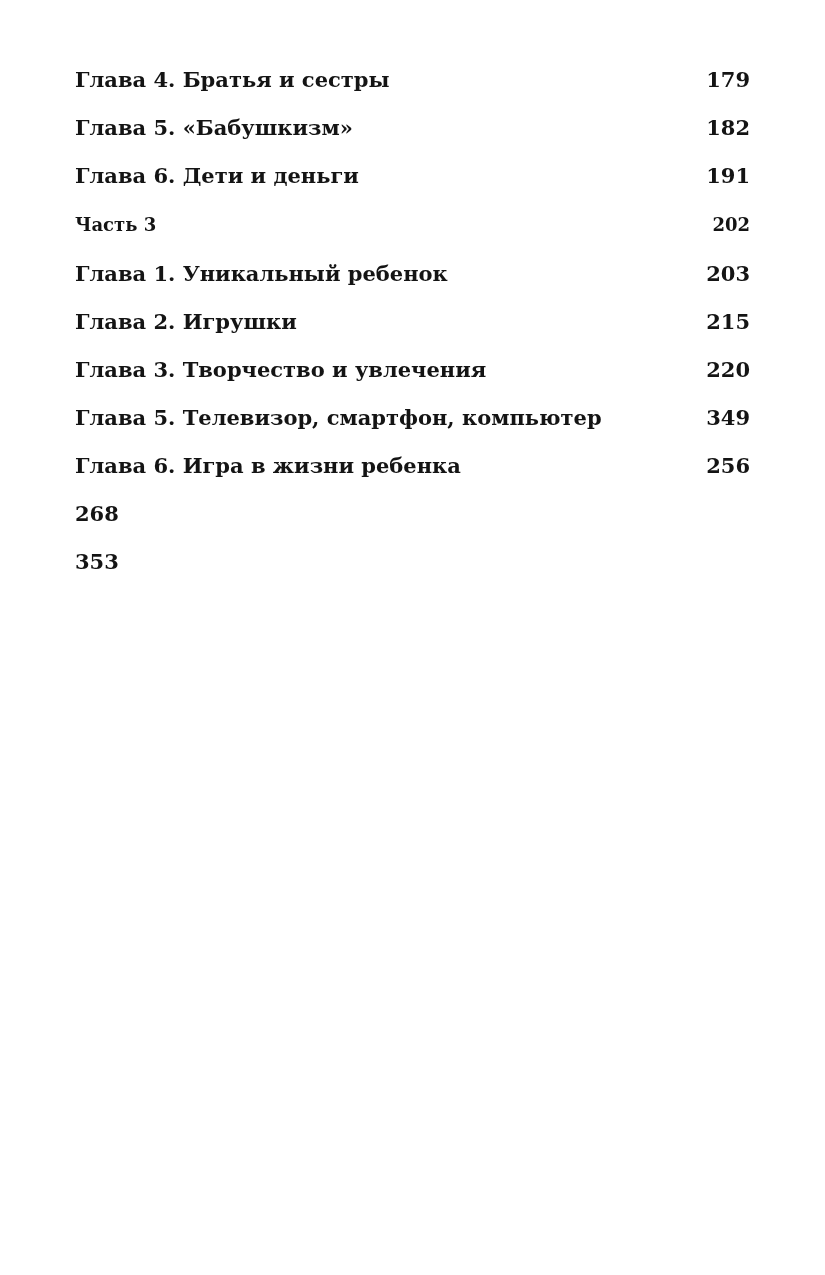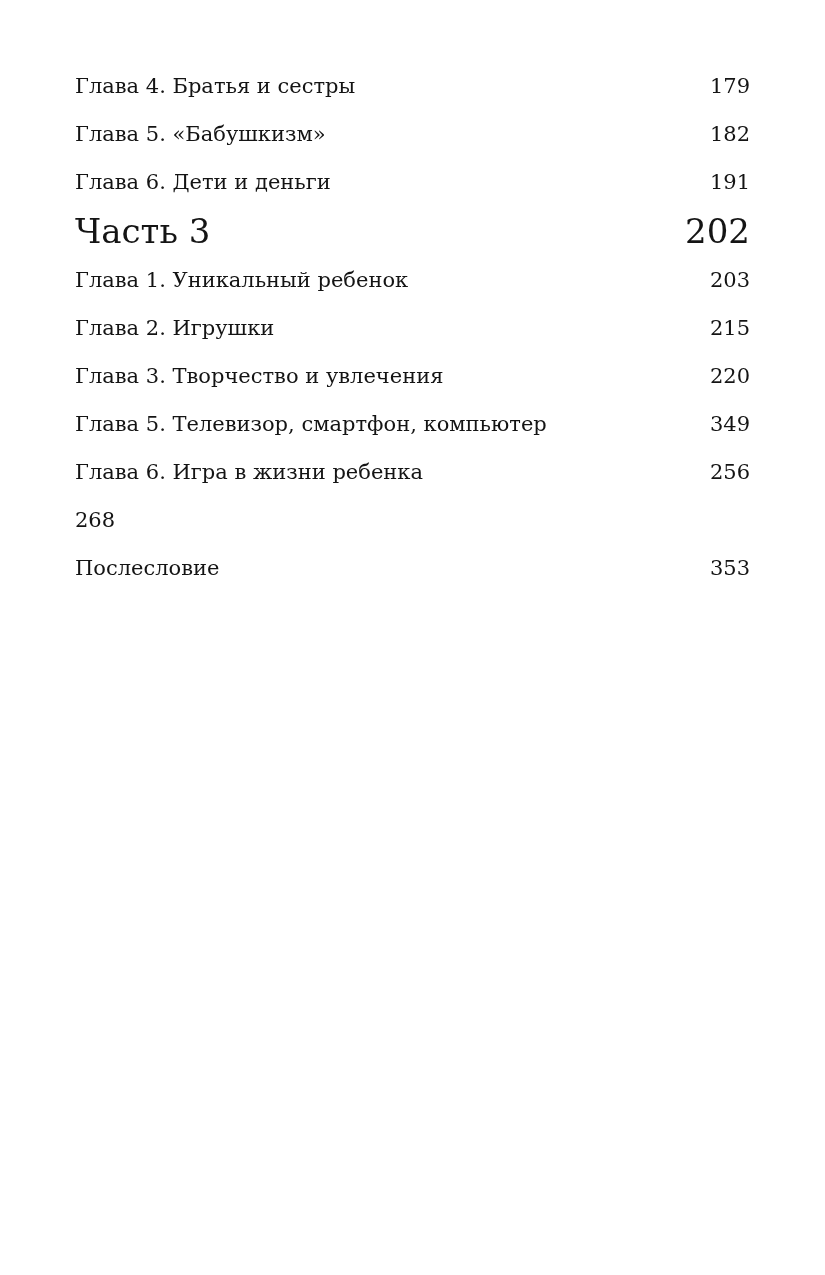--- a/index.html
+++ b/index.html
@@ -11,34 +11,35 @@
       width: 825px;
       height: 1275px;
       position: relative;
       overflow: hidden;
       font-family: "DejaVu Serif", "Liberation Serif", serif;
       color: #141414;
     }
     .toc {
       position: absolute;
       left: 75px;
-      top: 70px;
+      top: 64px;
       width: 675px;
+      font-weight: bold;
     }
     .row {
       display: flex;
       justify-content: space-between;
       align-items: baseline;
       height: 48px;
       font-size: 21px;
       line-height: 32px;
     }
     .row.part {
       height: 50px;
-      font-size: 34px;
+      font-size: 18px;
       line-height: 34px;
     }
     .row .title { white-space: nowrap; }
     .row .page { white-space: nowrap; text-align: center; }
   </style>
 </head>
 <body>
 
 <div class="toc">
   <div class="row">
@@ -74,16 +75,15 @@
     <span class="page">349</span>
   </div>
   <div class="row">
     <span class="title">Глава 6. Игра в жизни ребенка</span>
     <span class="page">256</span>
   </div>
   <div class="row">
     <span class="page">268</span>
   </div>
   <div class="row">
-    <span class="title">Послесловие</span>
     <span class="page">353</span>
   </div>
 </div>
 
 </body></html>

